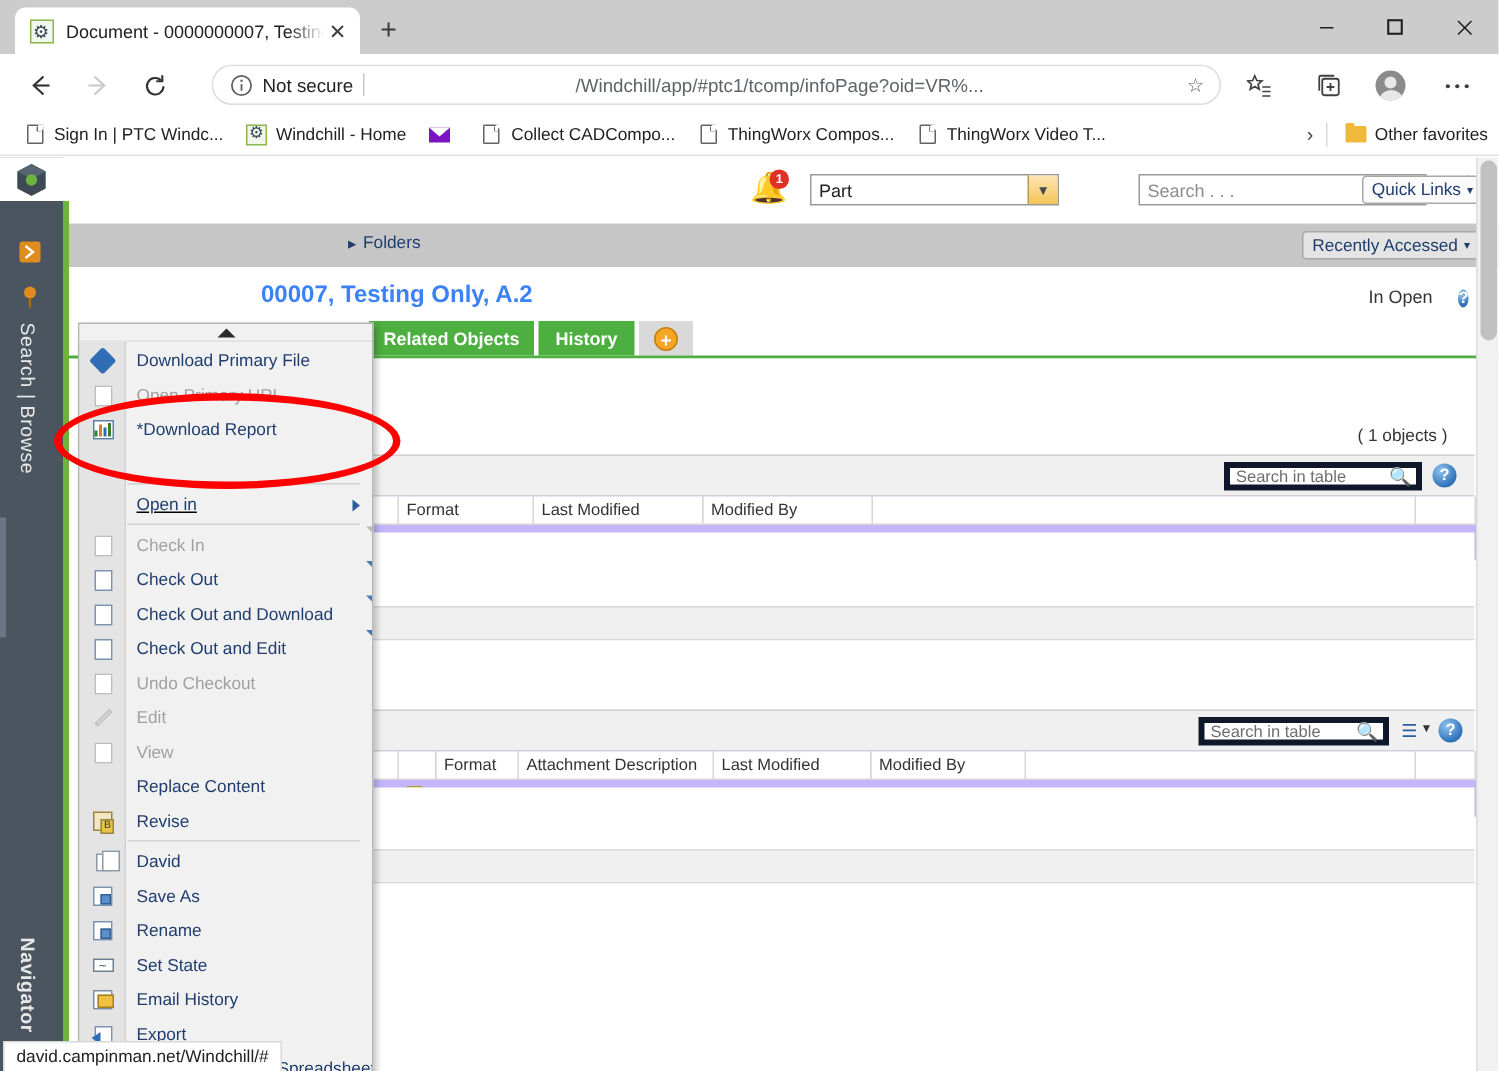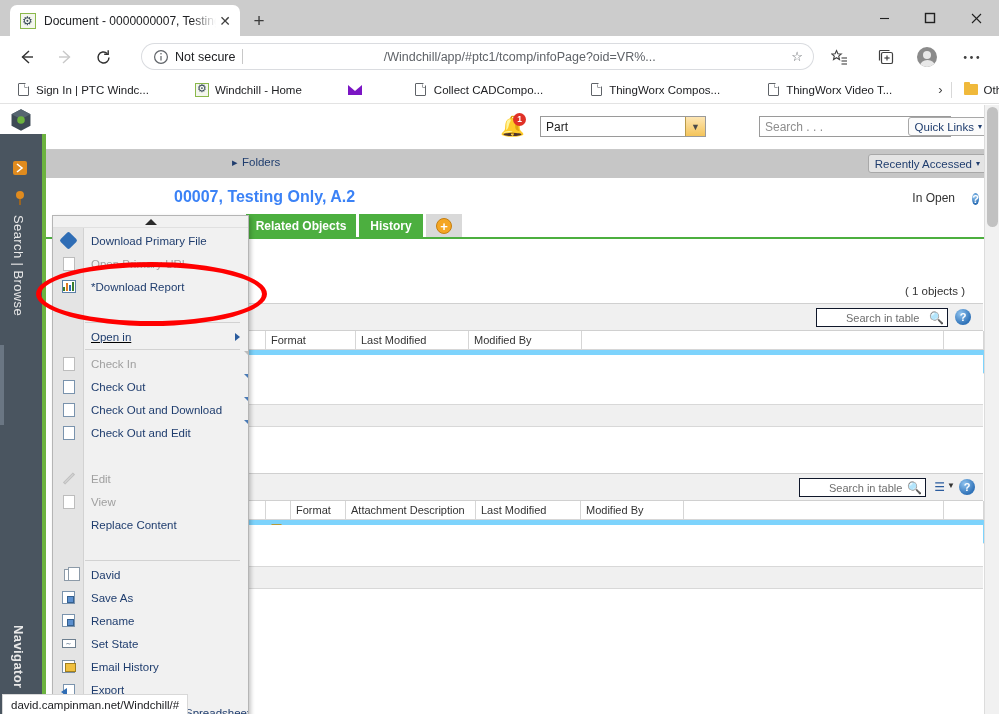--- a/index.html
+++ b/index.html
@@ -92,21 +92,20 @@
   }
   .avatar-circle::after {
     content:""; position:absolute; left:2.5px; top:13px; width:15px;height:12px;
     border-radius:50% 50% 0 0; background:#e8e8e8;
   }
 
   .bookmarks {
     position: absolute; left: 0; top: 76px; width: 999px; height: 28px;
     background: #ffffff; display: flex; align-items: center; padding-left: 8px;
     border-bottom: 1px solid #e3e3e3;
-    gap: 31px;
   }
   .bm { display:flex; align-items:center; height: 24px; padding: 0 7px; cursor:pointer; white-space:nowrap;}
   .bm-ico { width: 16px; flex:0 0 16px; margin-right: 5px; display:flex; align-items:center; justify-content:center;}
   .bm-label { font-size: 11.5px; color: #202124; }
   .doc-glyph {
     width: 11px; height: 13px; border: 1.3px solid #5f6368; border-radius: 1px;
     position: relative; background: #fff;
   }
   .doc-glyph::after {
     content:""; position:absolute; right:-1.3px; top:-1.3px;
@@ -258,32 +257,32 @@
     border-left: 1px solid #a9b7cc;
   }
   .count-row {
     position:absolute; right: 18px; font-size: 11.5px; color:#333;
   }
   .toolbar-row {
     position:absolute; left: 237px; background:#f0f0f0; border-top:1px solid #d0d0d0;
     border-bottom:1px solid #d0d0d0; height: 28px;
   }
   .tbl-search {
-    position:absolute; top:4px; height:19px; border:1px solid #0f172a; background:#fff;
-    display:flex;align-items:center;padding-left:25px;
+    position:absolute; top:4px; height:19px; border:4px solid #0f172a; background:#fff;
+    display:flex;align-items:center;
   }
   .tbl-search input {
     border:0;outline:0;font-size:11px;color:#222;padding-left:4px;width:100%;
     font-family:"Liberation Sans", sans-serif;background:transparent;
   }
   .tbl-search input::placeholder{color:#6e6e6e;}
   .mag { color:#2b5c9e; font-size:12px; padding:0 3px; cursor:pointer;}
 
   table.wtable {
-    position:absolute; border-collapse: collapse; background:#7dd3fc; table-layout: fixed;
+    position:absolute; border-collapse: collapse; background:#c4b5fd; table-layout: fixed;
   }
   table.wtable th {
     font-size: 11px; font-weight: normal; color:#333; text-align:left;
     padding: 3px 5px; border: 1px solid #d6d6d6; border-top:0; background:#ffffff;
     white-space: nowrap;
   }
   table.wtable td {
     font-size: 11px; color:#333; padding: 4px 5px; border-bottom: 1px solid #e6e6e6;
     white-space: nowrap; vertical-align: middle;
   }
@@ -816,40 +815,52 @@
 
       <div class="ctx-item" style="top:205px;">
         <span class="ctx-ico">
             <span class="i-paper">
               <span class="i-corner"></span>
             </span>
           </span>
         <span class="ctx-label">Check Out and Edit</span>
       </div>
 
+      <div class="ctx-item disabled" style="top:228px;">
+        <span class="ctx-ico">
+            <span class="i-paper g"></span>
+          </span>
+        <span class="ctx-label">Undo Checkout</span>
+      </div>
 
       <div class="ctx-item disabled" style="top:251px;">
         <span class="ctx-ico">
             <span class="i-pencil g"></span>
           </span>
         <span class="ctx-label">Edit</span>
       </div>
 
       <div class="ctx-item disabled" style="top:274px;">
         <span class="ctx-ico">
             <span class="i-eye"></span>
           </span>
         <span class="ctx-label">View</span>
       </div>
 
       <div class="ctx-item" style="top:297px;">
         <span class="ctx-ico"></span>
         <span class="ctx-label">Replace Content</span>
       </div>
 
+      <div class="ctx-item" style="top:320px;">
+        <span class="ctx-ico">
+            <span class="i-revise"></span>
+          </span>
+        <span class="ctx-label">Revise</span>
+      </div>
       <div class="ctx-sep" style="top:344px;"></div>
 
       <div class="ctx-item" style="top:347px;">
         <span class="ctx-ico">
             <span class="i-copy"></span>
           </span>
         <span class="ctx-label">David</span>
       </div>
 
       <div class="ctx-item" style="top:370px;">

